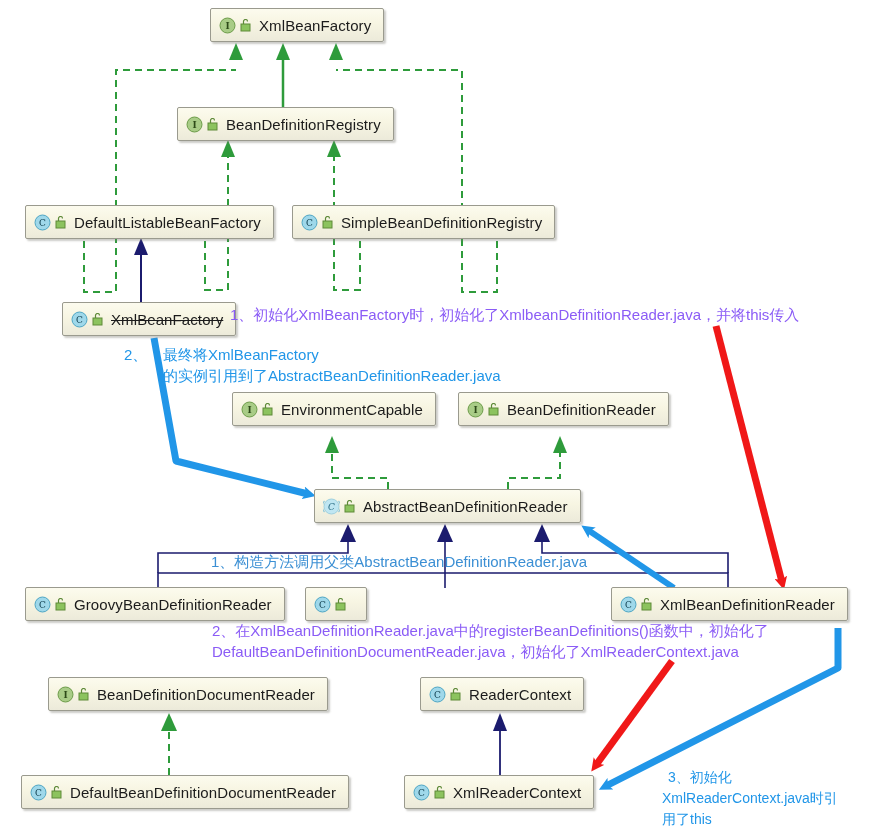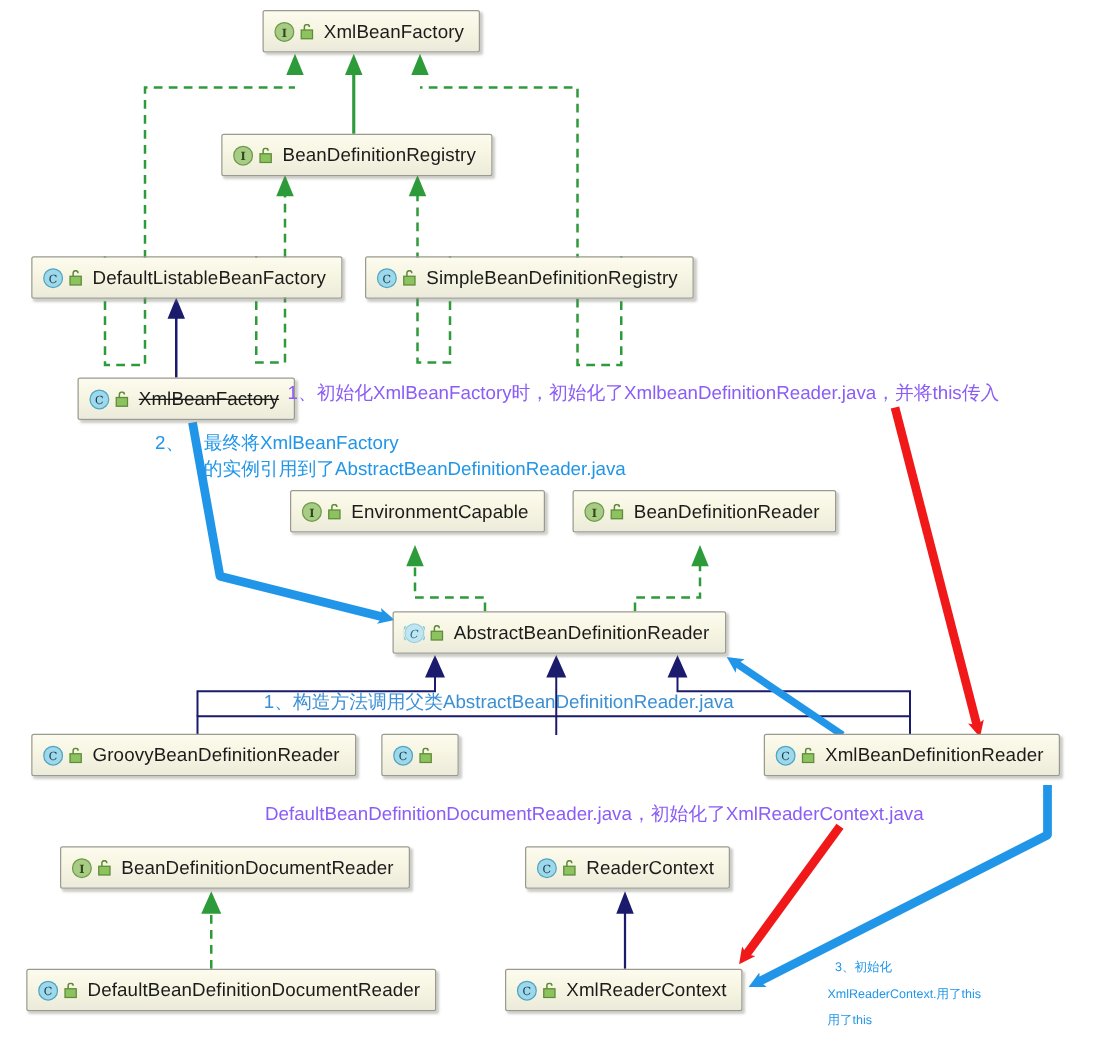--- a/index.html
+++ b/index.html
@@ -29,21 +29,21 @@
   .node .lockico{display:inline-flex;align-items:center;margin-right:7px;flex:0 0 auto;}
   .node .nm{
     font-size:15px;color:#1b1b1b;letter-spacing:.1px;
   }
   .node.deprecated .nm{text-decoration:line-through;}
 
   
   .anno{position:absolute;white-space:pre;line-height:1.35;z-index:6;}
   .anno.red{color:#8b5cf6;font-size:15px;}
   .anno.blue{color:#2196e8;font-size:15px;}
-  .anno.blue-s{color:#2196e8;font-size:10px;}
+  .anno.blue-s{color:#2196e8;font-size:14px;}
   .anno.navylbl{color:#3b8fd4;font-size:15px;text-align:center;}
 </style>
 </head>
 <body>
 
 <div id="canvas">
 
   <svg id="edges" viewBox="0 0 878 834" width="878" height="834" xmlns="http://www.w3.org/2000/svg">
     <defs>
       <marker id="ahGreen" markerWidth="12" markerHeight="12" refX="4" refY="6" orient="auto" markerUnits="userSpaceOnUse">
@@ -371,19 +371,20 @@
   </div>
 
   <div class="anno red" style="left:230px;top:305px;">1、初始化XmlBeanFactory时，初始化了XmlbeanDefinitionReader.java，并将this传入</div>
 
   <div class="anno blue" style="left:124px;top:345px;">2、</div>
   <div class="anno blue" style="left:163px;top:366px;">的实例引用到了AbstractBeanDefinitionReader.java</div>
   <div class="anno blue" style="left:163px;top:345px;">最终将XmlBeanFactory</div>
 
   <div class="anno navylbl" style="left:211px;top:552px;">1、构造方法调用父类AbstractBeanDefinitionReader.java</div>
 
+  <div class="anno red" style="left:212px;top:621px;">2、在XmlBeanDefinitionReader.java中的registerBeanDefinitions()函数中，初始化了</div>
   <div class="anno red" style="left:212px;top:642px;">DefaultBeanDefinitionDocumentReader.java，初始化了XmlReaderContext.java</div>
 
   <div class="anno blue-s" style="left:668px;top:768px;">3、初始化</div>
-  <div class="anno blue-s" style="left:662px;top:789px;">XmlReaderContext.用了this</div>
+  <div class="anno blue-s" style="left:662px;top:789px;">XmlReaderContext.java时引</div>
   <div class="anno blue-s" style="left:662px;top:810px;">用了this</div>
 
 </div>
 
 </body></html>

